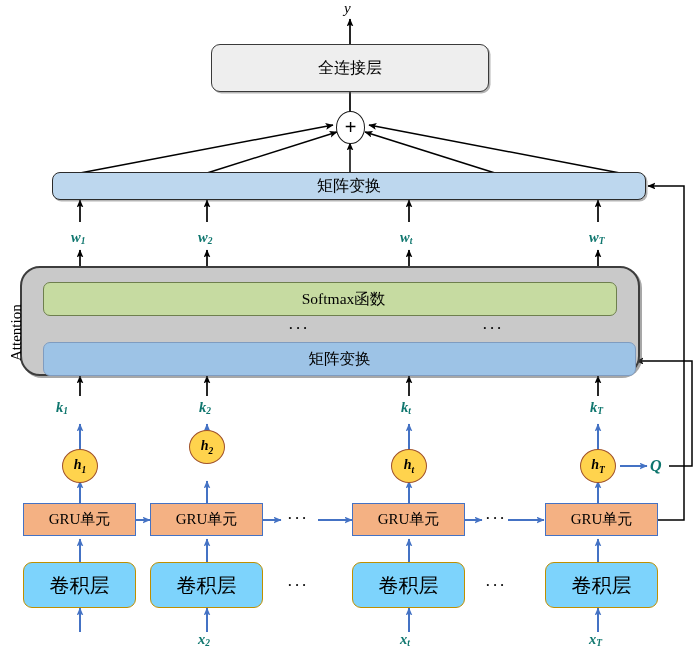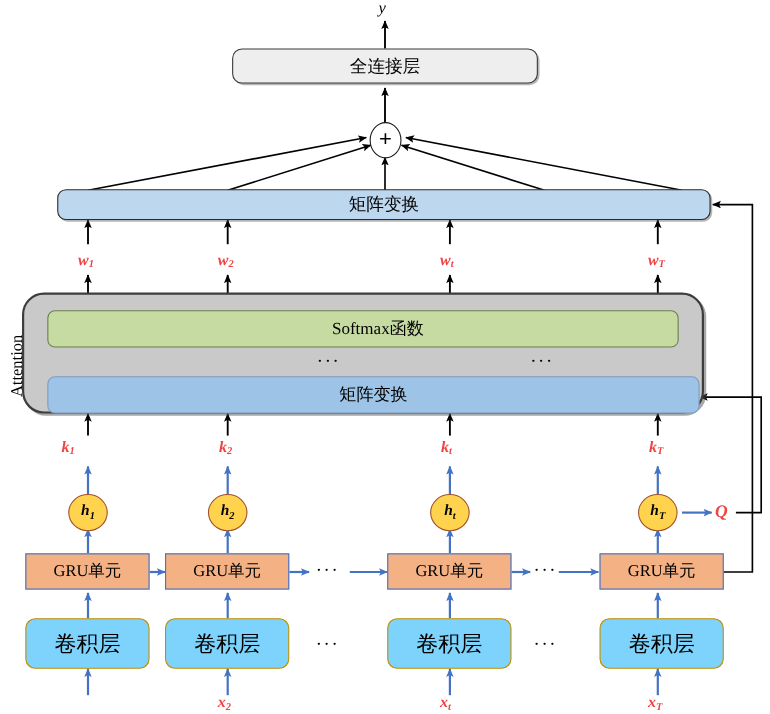--- a/index.html
+++ b/index.html
@@ -106,21 +106,21 @@
     font-family: "Liberation Sans", sans-serif;
     z-index: 6;
     color: #000;
   }
   .var-label {
     position: absolute;
     font-family: "Liberation Serif", "DejaVu Serif", serif;
     font-weight: bold;
     font-style: italic;
     font-size: 14.5px;
-    color: #ef4444;
+    color: #0f766e;
     white-space: nowrap;
     z-index: 7;
   }
   .var-label sub {
     font-size: 9.5px;
     font-weight: bold;
     font-style: italic;
     vertical-align: baseline;
     position: relative;
     bottom: -2px;
@@ -226,21 +226,21 @@
 
     <line x1="620" y1="466" x2="647" y2="466" stroke="#4472c4" stroke-width="2" marker-end="url(#ahBlue)"></line>
 
     <path d="M658,520 L684,520 L684,186 L648,186" fill="none" stroke="#000" stroke-width="1.5" marker-end="url(#ahBlack)"></path>
 
     <path d="M669,466 L692,466 L692,361 L636,361" fill="none" stroke="#000" stroke-width="1.5" marker-end="url(#ahBlack)"></path>
   </svg>
 
   <div class="plain-label" style="left:344px; top:0px;">y</div>
 
-  <div class="node-box fc-box" style="left:211px; top:44px; width:278px; height:32px;">
+  <div class="node-box fc-box" style="left:211px; top:44px; width:278px; height:48px;">
     <span>全连接层</span>
   </div>
 
   <div class="plus-node" style="left:336px; top:111px; width:29px; height:33px;">
     <span>+</span>
   </div>
 
   <div class="node-box matrix-box" style="left:52px; top:172px; width:594px; height:28px;">
     <span>矩阵变换</span>
   </div>
@@ -284,21 +284,21 @@
   </div>
   <div class="var-label" style="left:590px; top:399px;">
     <span>k</span><sub>T</sub>
   </div>
 
   <div class="h-node" style="left:62px; top:449px; width:36px; height:34px;">
     <span>
       <span>h</span><sub style="font-size:9.5px;">1</sub>
     </span>
   </div>
-  <div class="h-node" style="left:189px; top:449px; width:36px; height:34px;">
+  <div class="h-node" style="left:189px; top:430px; width:36px; height:34px;">
     <span>
       <span>h</span><sub style="font-size:9.5px;">2</sub>
     </span>
   </div>
   <div class="h-node" style="left:391px; top:449px; width:36px; height:34px;">
     <span>
       <span>h</span><sub style="font-size:9.5px;">t</sub>
     </span>
   </div>
   <div class="h-node" style="left:580px; top:449px; width:36px; height:34px;">

